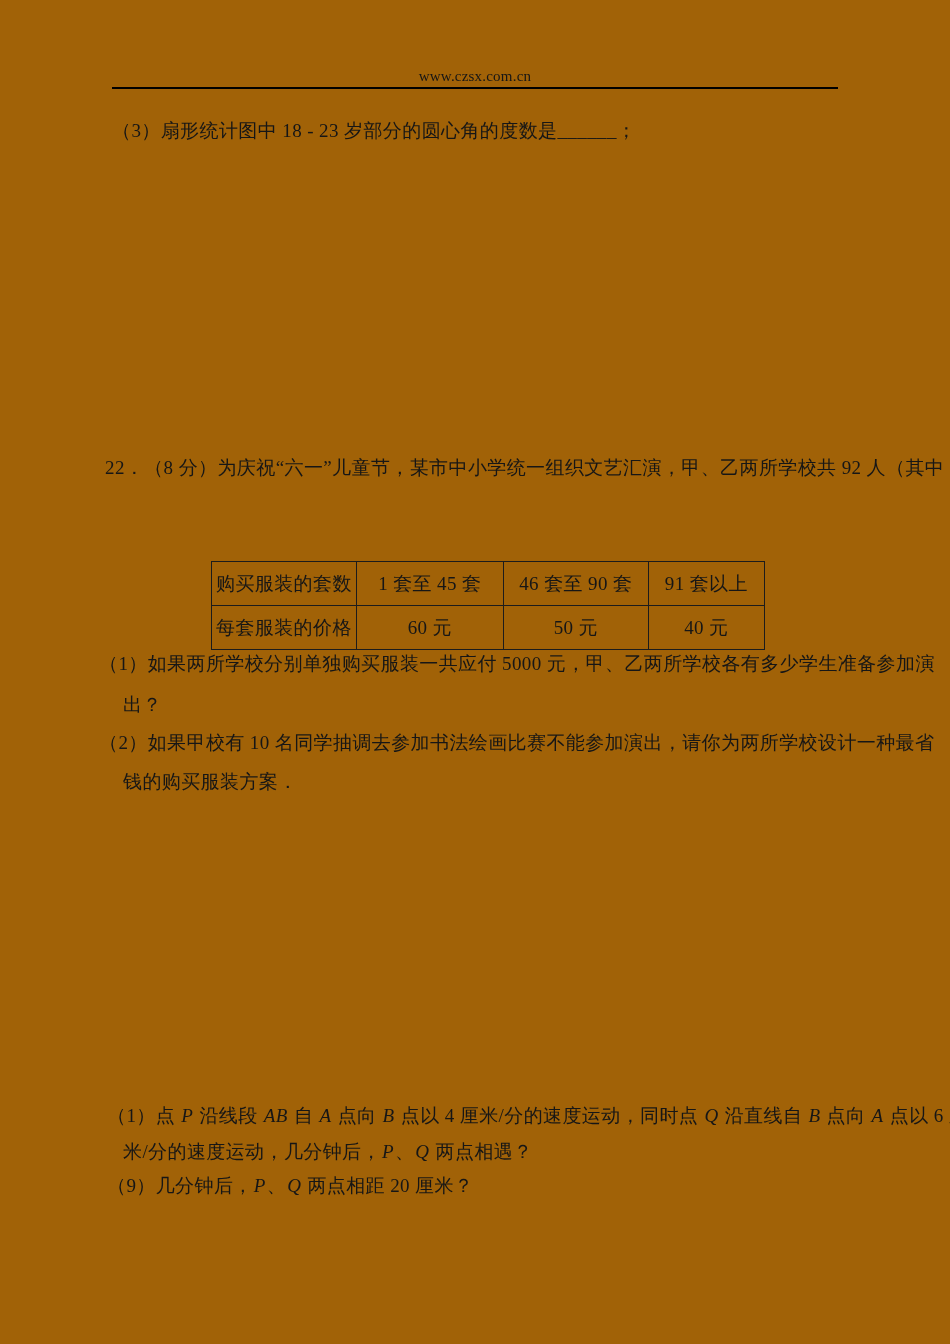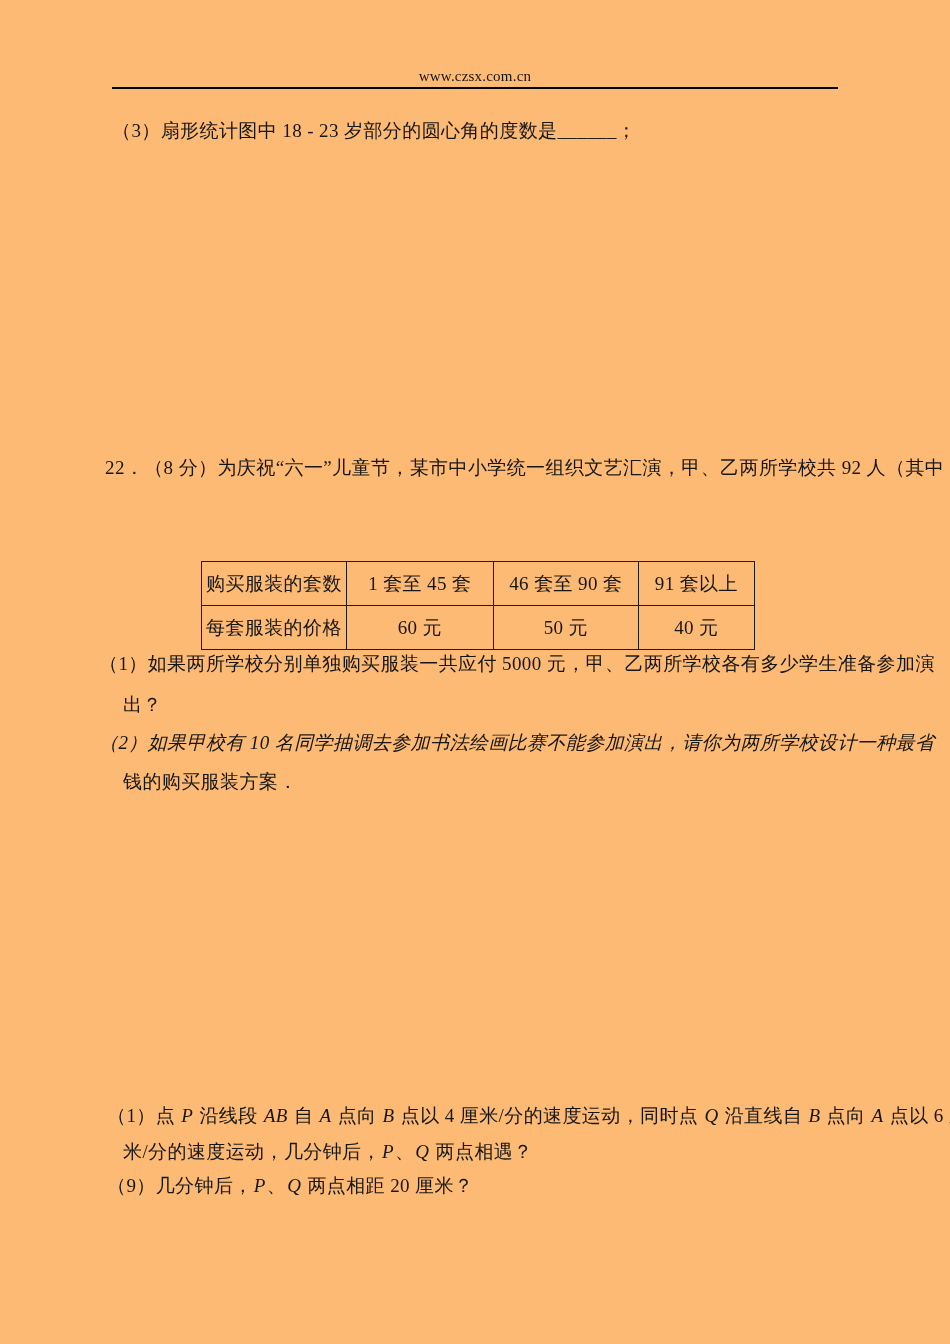--- a/index.html
+++ b/index.html
@@ -1,20 +1,20 @@
 <!DOCTYPE html>
 <html><head>
 <meta charset="utf-8">
 <style>
   html, body { margin: 0; padding: 0; background: #ffffff; }
   .page {
     position: relative;
     width: 950px;
     height: 1344px;
-    background: #fdba74;
+    background: #a16207;
     font-family: "Liberation Serif", "DejaVu Serif", serif;
     color: #161616;
     overflow: hidden;
   }
   .hdr-url {
     position: absolute;
     top: 68px; left: 0;
     width: 100%;
     text-align: center;
     font-size: 15px;
@@ -34,21 +34,21 @@
     letter-spacing: 0.4px;
     text-align: center;
   }
   .line i {
     font-style: italic;
     font-family: "Liberation Serif", "DejaVu Serif", serif;
     padding: 0 1px;
   }
   table.price {
     position: absolute;
-    top: 561px; left: 201px;
+    top: 561px; left: 211px;
     border-collapse: collapse;
     table-layout: fixed;
     border-radius: 18px;
   }
   table.price td {
     border: 1.6px solid #1c1c1c;
     height: 43px;
     text-align: center;
     vertical-align: middle;
     font-size: 19px;
@@ -87,20 +87,20 @@
         <td>每套服装的价格</td>
         <td>60 元</td>
         <td>50 元</td>
         <td>40 元</td>
       </tr>
     </tbody>
   </table>
 
   <div class="line" style="top:645px; left:99px;">（1）如果两所学校分别单独购买服装一共应付 5000 元，甲、乙两所学校各有多少学生准备参加演</div>
   <div class="line" style="top:686px; left:123px;">出？</div>
-  <div class="line" style="top:724px; left:99px;font-style:italic;">（2）如果甲校有 10 名同学抽调去参加书法绘画比赛不能参加演出，请你为两所学校设计一种最省</div>
+  <div class="line" style="top:724px; left:99px;">（2）如果甲校有 10 名同学抽调去参加书法绘画比赛不能参加演出，请你为两所学校设计一种最省</div>
   <div class="line" style="top:763px; left:123px;">钱的购买服装方案．</div>
 
   <div class="line" style="top:1097px; left:107px;"><span>（1）点 </span><i>P</i><span> 沿线段 </span><i>AB</i><span> 自 </span><i>A</i><span> 点向 </span><i>B</i><span> 点以 4 厘米/分的速度运动，同时点 </span><i>Q</i><span> 沿直线自 </span><i>B</i><span> 点向 </span><i>A</i><span> 点以 6 厘</span></div>
   <div class="line" style="top:1133px; left:123px;"><span>米/分的速度运动，几分钟后，</span><i>P</i><span>、</span><i>Q</i><span> 两点相遇？</span></div>
   <div class="line" style="top:1167px; left:107px;"><span>（9）几分钟后，</span><i>P</i><span>、</span><i>Q</i><span> 两点相距 20 厘米？</span></div>
 
 </div>
 
 </body></html>

